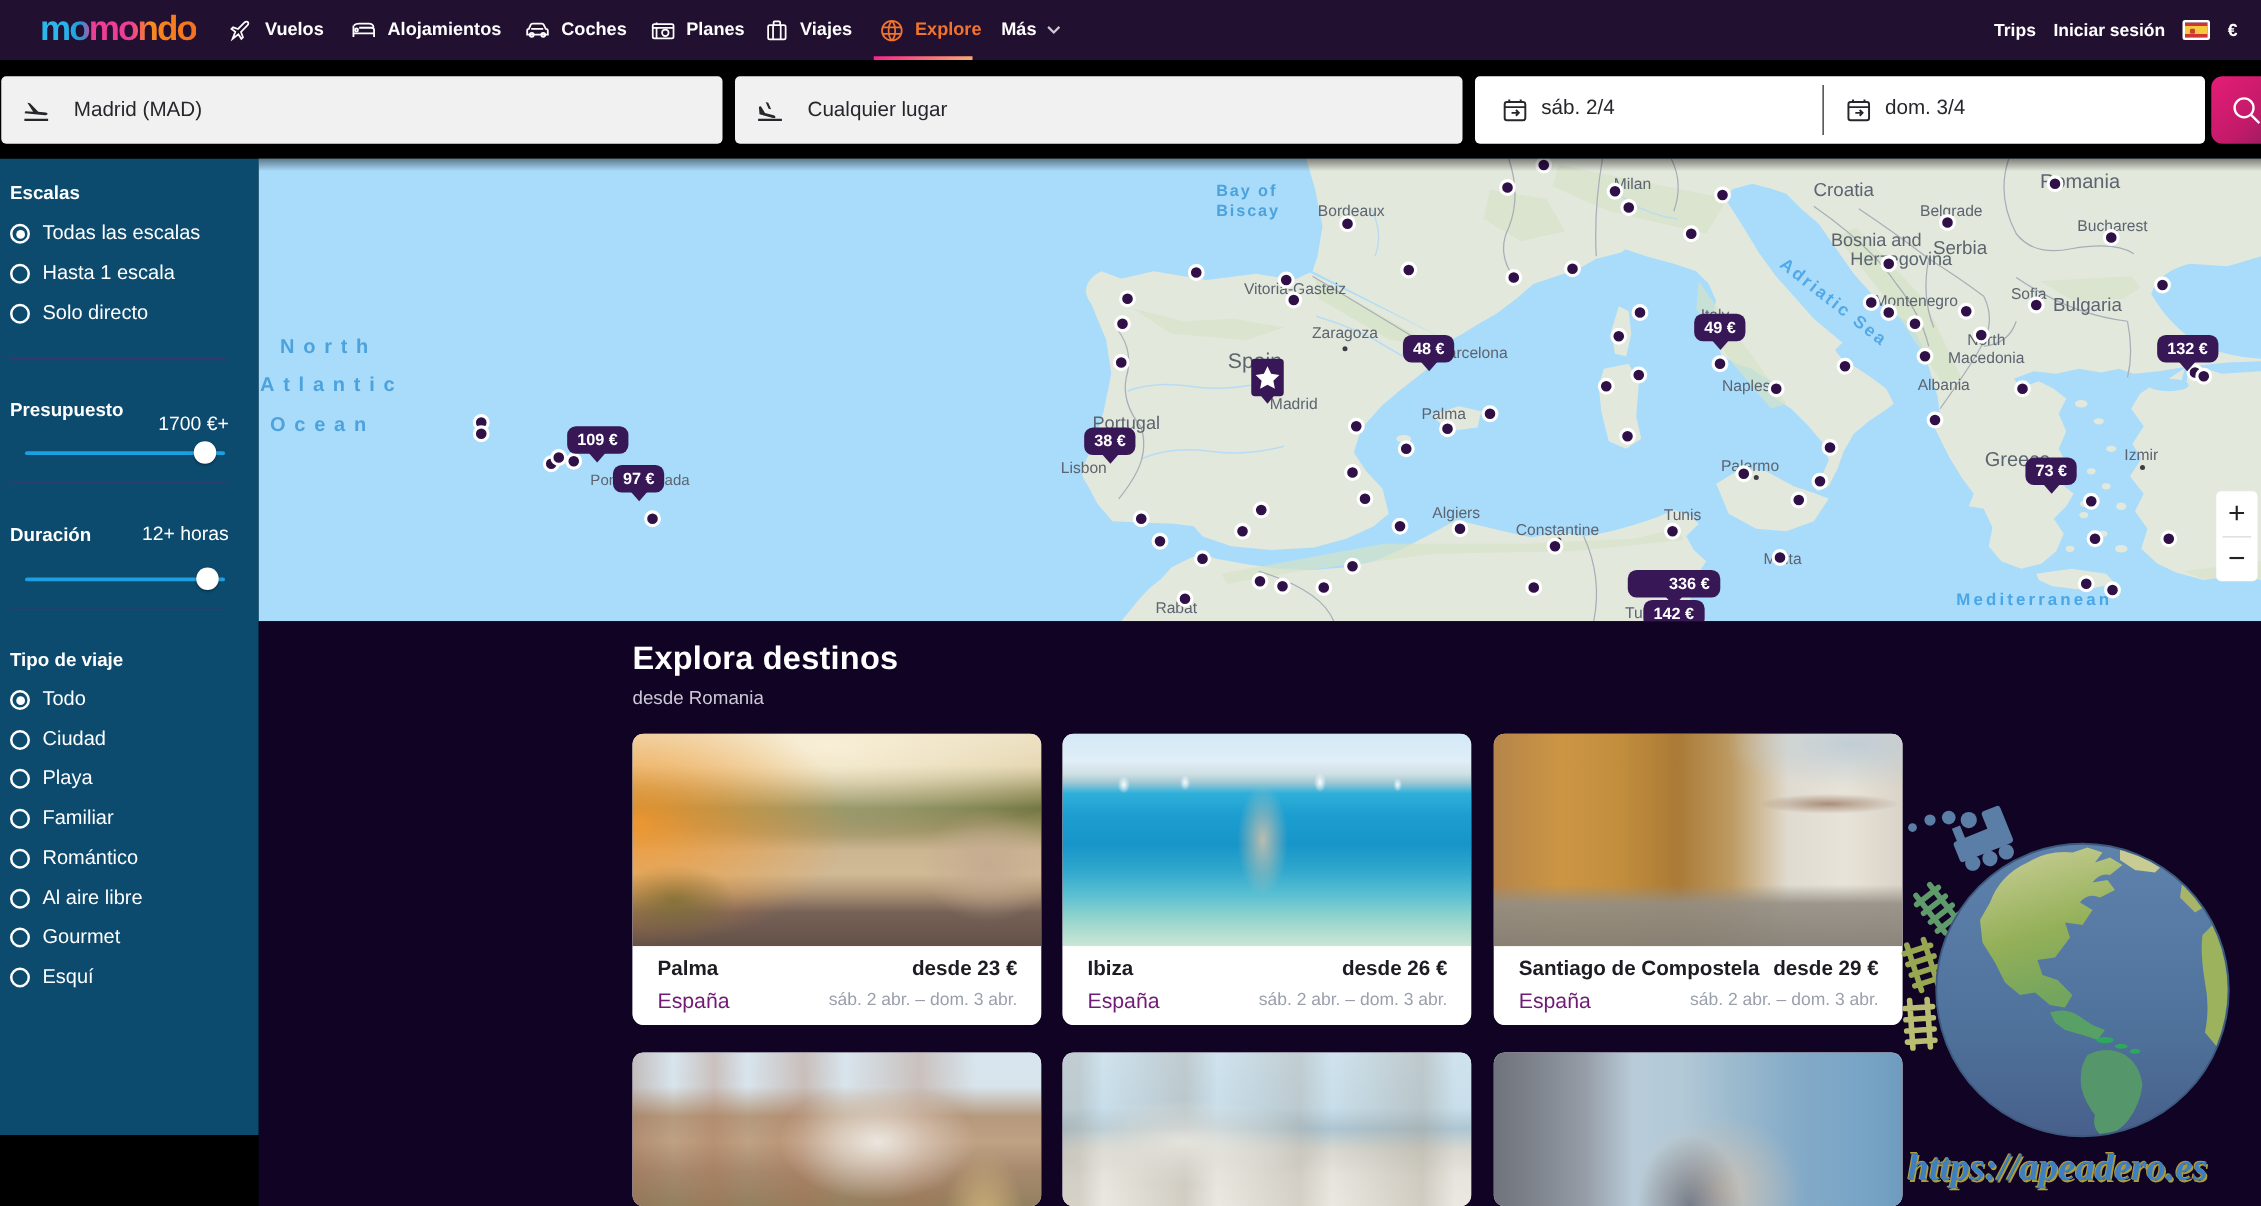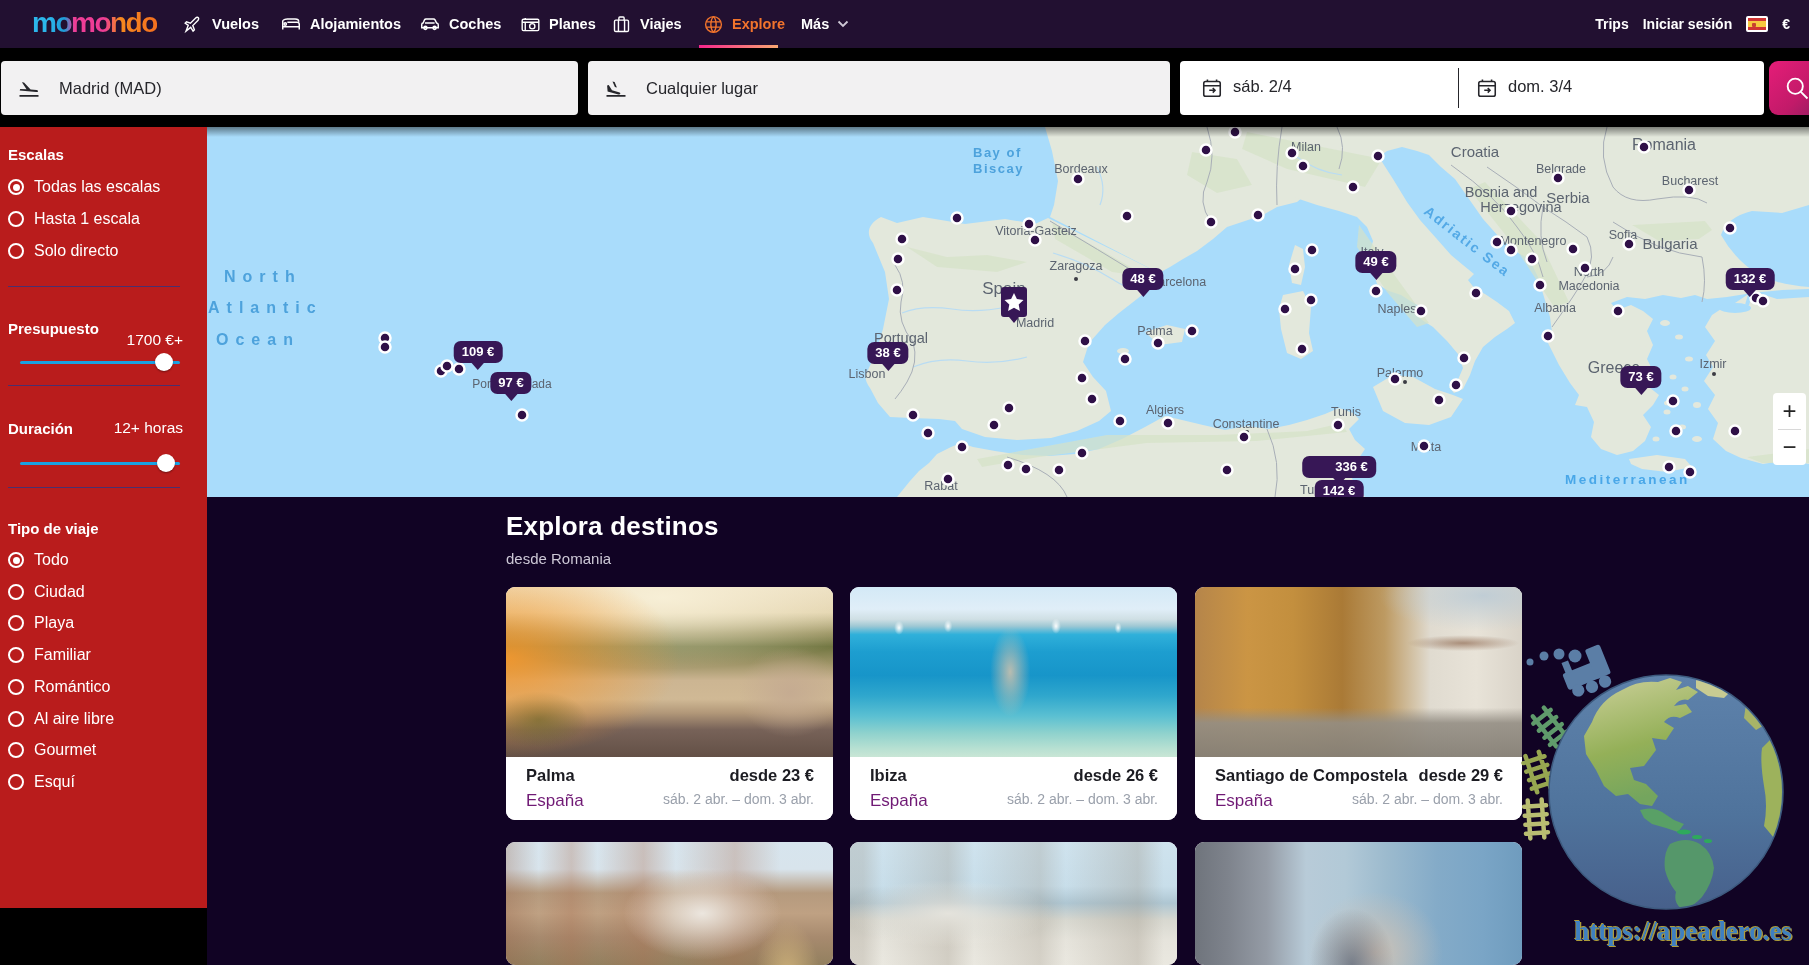--- a/index.html
+++ b/index.html
@@ -31,21 +31,21 @@
   #inp1 { left:1px;  width:577px; }
   #inp2 { left:588px; width:582px; }
   #inp3 { left:1180px; width:584px; background:#fff; }
   .inp svg { flex:0 0 auto; }
   #searchbtn { position:absolute; left:1769px; top:13px; width:56px; height:54px; border-radius:9px;
     background:linear-gradient(135deg,#e51d78 0%,#c21a69 60%,#8d1e5f 100%); }
   #searchbtn svg { position:absolute; left:14px; top:13px; }
   .datesep { width:1px; height:40px; background:#26262b; margin:0 0; }
 
   
-  #sidebar { position:absolute; left:0; top:127px; width:207px; height:781px; background:#b91c1c; color:#fff; }
+  #sidebar { position:absolute; left:0; top:127px; width:207px; height:781px; background:#0c4a6e; color:#fff; }
   .sbtitle { position:absolute; left:8px; font-size:15px; font-weight:bold; }
   .sbval   { position:absolute; right:24px; font-size:15.5px; }
   .radio-row { position:absolute; left:8px; height:20px; display:flex; align-items:center; gap:10px; font-size:16px; }
   .rdo { width:16px; height:16px; border:2px solid #fff; border-radius:50%; flex:0 0 auto; position:relative; }
   .rdo.sel:after { content:""; position:absolute; left:2.5px; top:2.5px; width:7px; height:7px; background:#fff; border-radius:50%; }
   .divider { position:absolute; left:8px; width:172px; height:1px; background:#4a2f6e; }
   .slider { position:absolute; left:20px; width:160px; height:18px; }
   .slider .track { position:absolute; left:0; top:8px; width:100%; height:3px; background:#1ba0e2; border-radius:2px; }
   .slider .knob { position:absolute; top:0; width:18px; height:18px; background:#fff; border-radius:50%; box-shadow:0 1px 2px rgba(0,0,0,.4); }
 
@@ -107,22 +107,22 @@
     radial-gradient(ellipse 140px 45px at 30% 42%, rgba(233,231,224,.9), rgba(233,231,224,0) 75%),
     linear-gradient(90deg, rgba(150,140,125,.25) 4%, rgba(150,140,125,0) 10%, rgba(150,140,125,.28) 30%, rgba(150,140,125,0) 38%, rgba(150,140,125,.25) 58%, rgba(150,140,125,0) 66%, rgba(150,140,125,.3) 88%, rgba(150,140,125,0) 96%),
     linear-gradient(180deg,#cfe3ee 0%,#c8deea 26%,#aec6d2 36%,#d8d8d0 46%,#e6e4dc 58%,#eae8e0 72%,#d8d3c5 86%,#c5bfae 100%);
   }
   #img-lisboa { background:
     radial-gradient(ellipse 60px 80px at 48% 72%, rgba(70,80,100,.6), rgba(70,80,100,0) 70%),
     radial-gradient(ellipse 95px 85px at 55% 65%, rgba(208,193,178,.9), rgba(208,193,178,0) 72%),
     linear-gradient(90deg,#6f747c 0%,#7e838c 10%,#959ca6 22%,#b8cbd8 34%,#b2c9d7 46%,#9dbbce 58%,#84abc8 74%,#7aa5c6 88%,#6f9cbe 100%);
   }
   
-  #wmtext { position:absolute; left:1526px; top:916px; width:266px; text-align:right;
-     font-family:"Liberation Serif", serif; font-weight:bold; font-size:27px; color:#3e7fc1;
+  #wmtext { position:absolute; left:1526px; top:916px; width:266px; text-align:left;
+     font-family:"Liberation Serif", serif; font-style:italic; font-weight:bold; font-size:31px; color:#3e7fc1;
      text-shadow:1.2px 1.2px 0 #ad9c3a, -0.8px -0.8px 0 #ad9c3a; }
 </style>
 </head>
 <body>
 
 <div id="nav">
   <div id="logo">momondo</div>
   <div class="navitem" style="left:183px;">
     <svg width="21" height="21" viewBox="0 0 24 24" fill="none" stroke="#fff" stroke-width="1.6">
         <path d="M3.5 19.5 L6 13 L2.5 10.5 L4 9 L8.5 10.5 L14.5 4.5 C15.5 3.5 17 3.5 17.5 4.3 C18.2 5 18 6.3 17 7.3 L11.2 13.2 L13 18 L11.5 19.5 L8.8 15.3 Z"></path>

